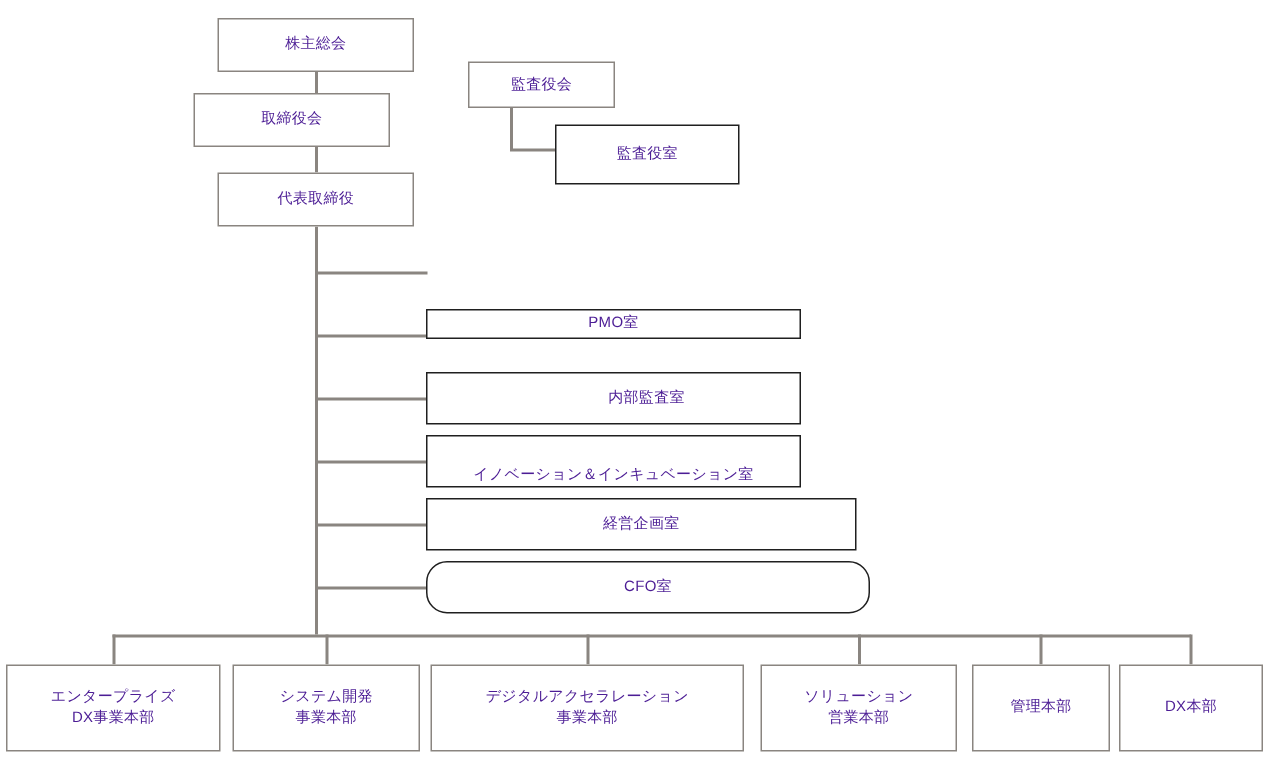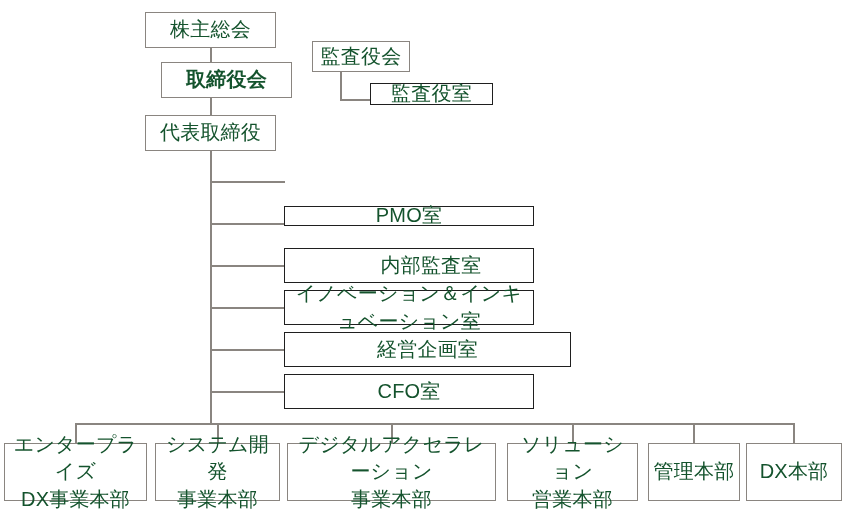--- a/index.html
+++ b/index.html
@@ -18,22 +18,22 @@
     overflow: hidden;
   }
   .node {
     position: absolute;
     box-sizing: border-box;
     display: flex;
     align-items: center;
     justify-content: center;
     text-align: center;
     background: #ffffff;
-    color: #14532d;
-    font-size: 20px;
+    color: #4c1d95;
+    font-size: 10px;
     line-height: 1.38;
     letter-spacing: 0.2px;
     z-index: 2;
     padding: 0 4px;
   }
   .node.gray {
     border: 1.5px solid #8a8580;
   }
   .node.dark {
     border: 1.5px solid #1f1f1f;
@@ -60,66 +60,66 @@
 <body>
 
 <div id="chart-root">
 
   <div class="node gray" style="left:145px; top:12px; width:131px; height:36px;">
     <span class="label">株主総会</span>
   </div>
 
   <div class="edge v gray-line" style="left:210px; top:48px; height:14px;"></div>
 
-  <div class="node gray" style="left:161px; top:62px; width:131px; height:36px;font-weight:bold;">
+  <div class="node gray" style="left:129px; top:62px; width:131px; height:36px;">
     <span class="label">取締役会</span>
   </div>
 
   <div class="edge v gray-line" style="left:210px; top:98px; height:17px;"></div>
 
   <div class="node gray" style="left:145px; top:115px; width:131px; height:36px;">
     <span class="label">代表取締役</span>
   </div>
 
   <div class="edge v gray-line" style="left:210px; top:151px; height:272px;"></div>
 
   <div class="node gray" style="left:312px; top:41px; width:98px; height:31px;">
     <span class="label">監査役会</span>
   </div>
 
   <div class="edge v gray-line" style="left:340px; top:72px; height:28px;"></div>
   <div class="edge h gray-line" style="left:340px; top:99px; width:32px;"></div>
 
-  <div class="node dark" style="left:370px; top:83px; width:123px; height:22px;">
+  <div class="node dark" style="left:370px; top:83px; width:123px; height:40px;">
     <span class="label">監査役室</span>
   </div>
 
   <div class="edge h gray-line" style="left:210px; top:181px; width:75px;"></div>
 
   <div class="node dark" style="left:284px; top:206px; width:250px; height:20px;">
     <span class="label">PMO室</span>
   </div>
   <div class="edge h gray-line" style="left:210px; top:223px; width:75px;"></div>
 
   <div class="node dark" style="left:284px; top:248px; width:250px; height:35px;padding-left:48px;">
     <span class="label">内部監査室</span>
   </div>
   <div class="edge h gray-line" style="left:210px; top:265px; width:75px;"></div>
 
-  <div class="node dark" style="left:284px; top:290px; width:250px; height:35px;">
+  <div class="node dark" style="left:284px; top:290px; width:250px; height:35px;align-items:flex-end;">
     <span class="label">イノベーション＆インキュベーション室</span>
   </div>
   <div class="edge h gray-line" style="left:210px; top:307px; width:75px;"></div>
 
   <div class="node dark" style="left:284px; top:332px; width:287px; height:35px;">
     <span class="label">経営企画室</span>
   </div>
   <div class="edge h gray-line" style="left:210px; top:349px; width:75px;"></div>
 
-  <div class="node dark" style="left:284px; top:374px; width:250px; height:35px;">
+  <div class="node dark" style="left:284px; top:374px; width:296px; height:35px;border-radius:14px;">
     <span class="label">CFO室</span>
   </div>
   <div class="edge h gray-line" style="left:210px; top:391px; width:75px;"></div>
 
   <div class="edge h gray-line" style="left:75px; top:423px; width:719px;"></div>
 
   <div class="edge v gray-line" style="left:75px; top:423px; height:20px;"></div>
   <div class="edge v gray-line" style="left:217px; top:423px; height:20px;"></div>
   <div class="edge v gray-line" style="left:391px; top:423px; height:20px;"></div>
   <div class="edge v gray-line" style="left:572px; top:423px; height:20px;"></div>

